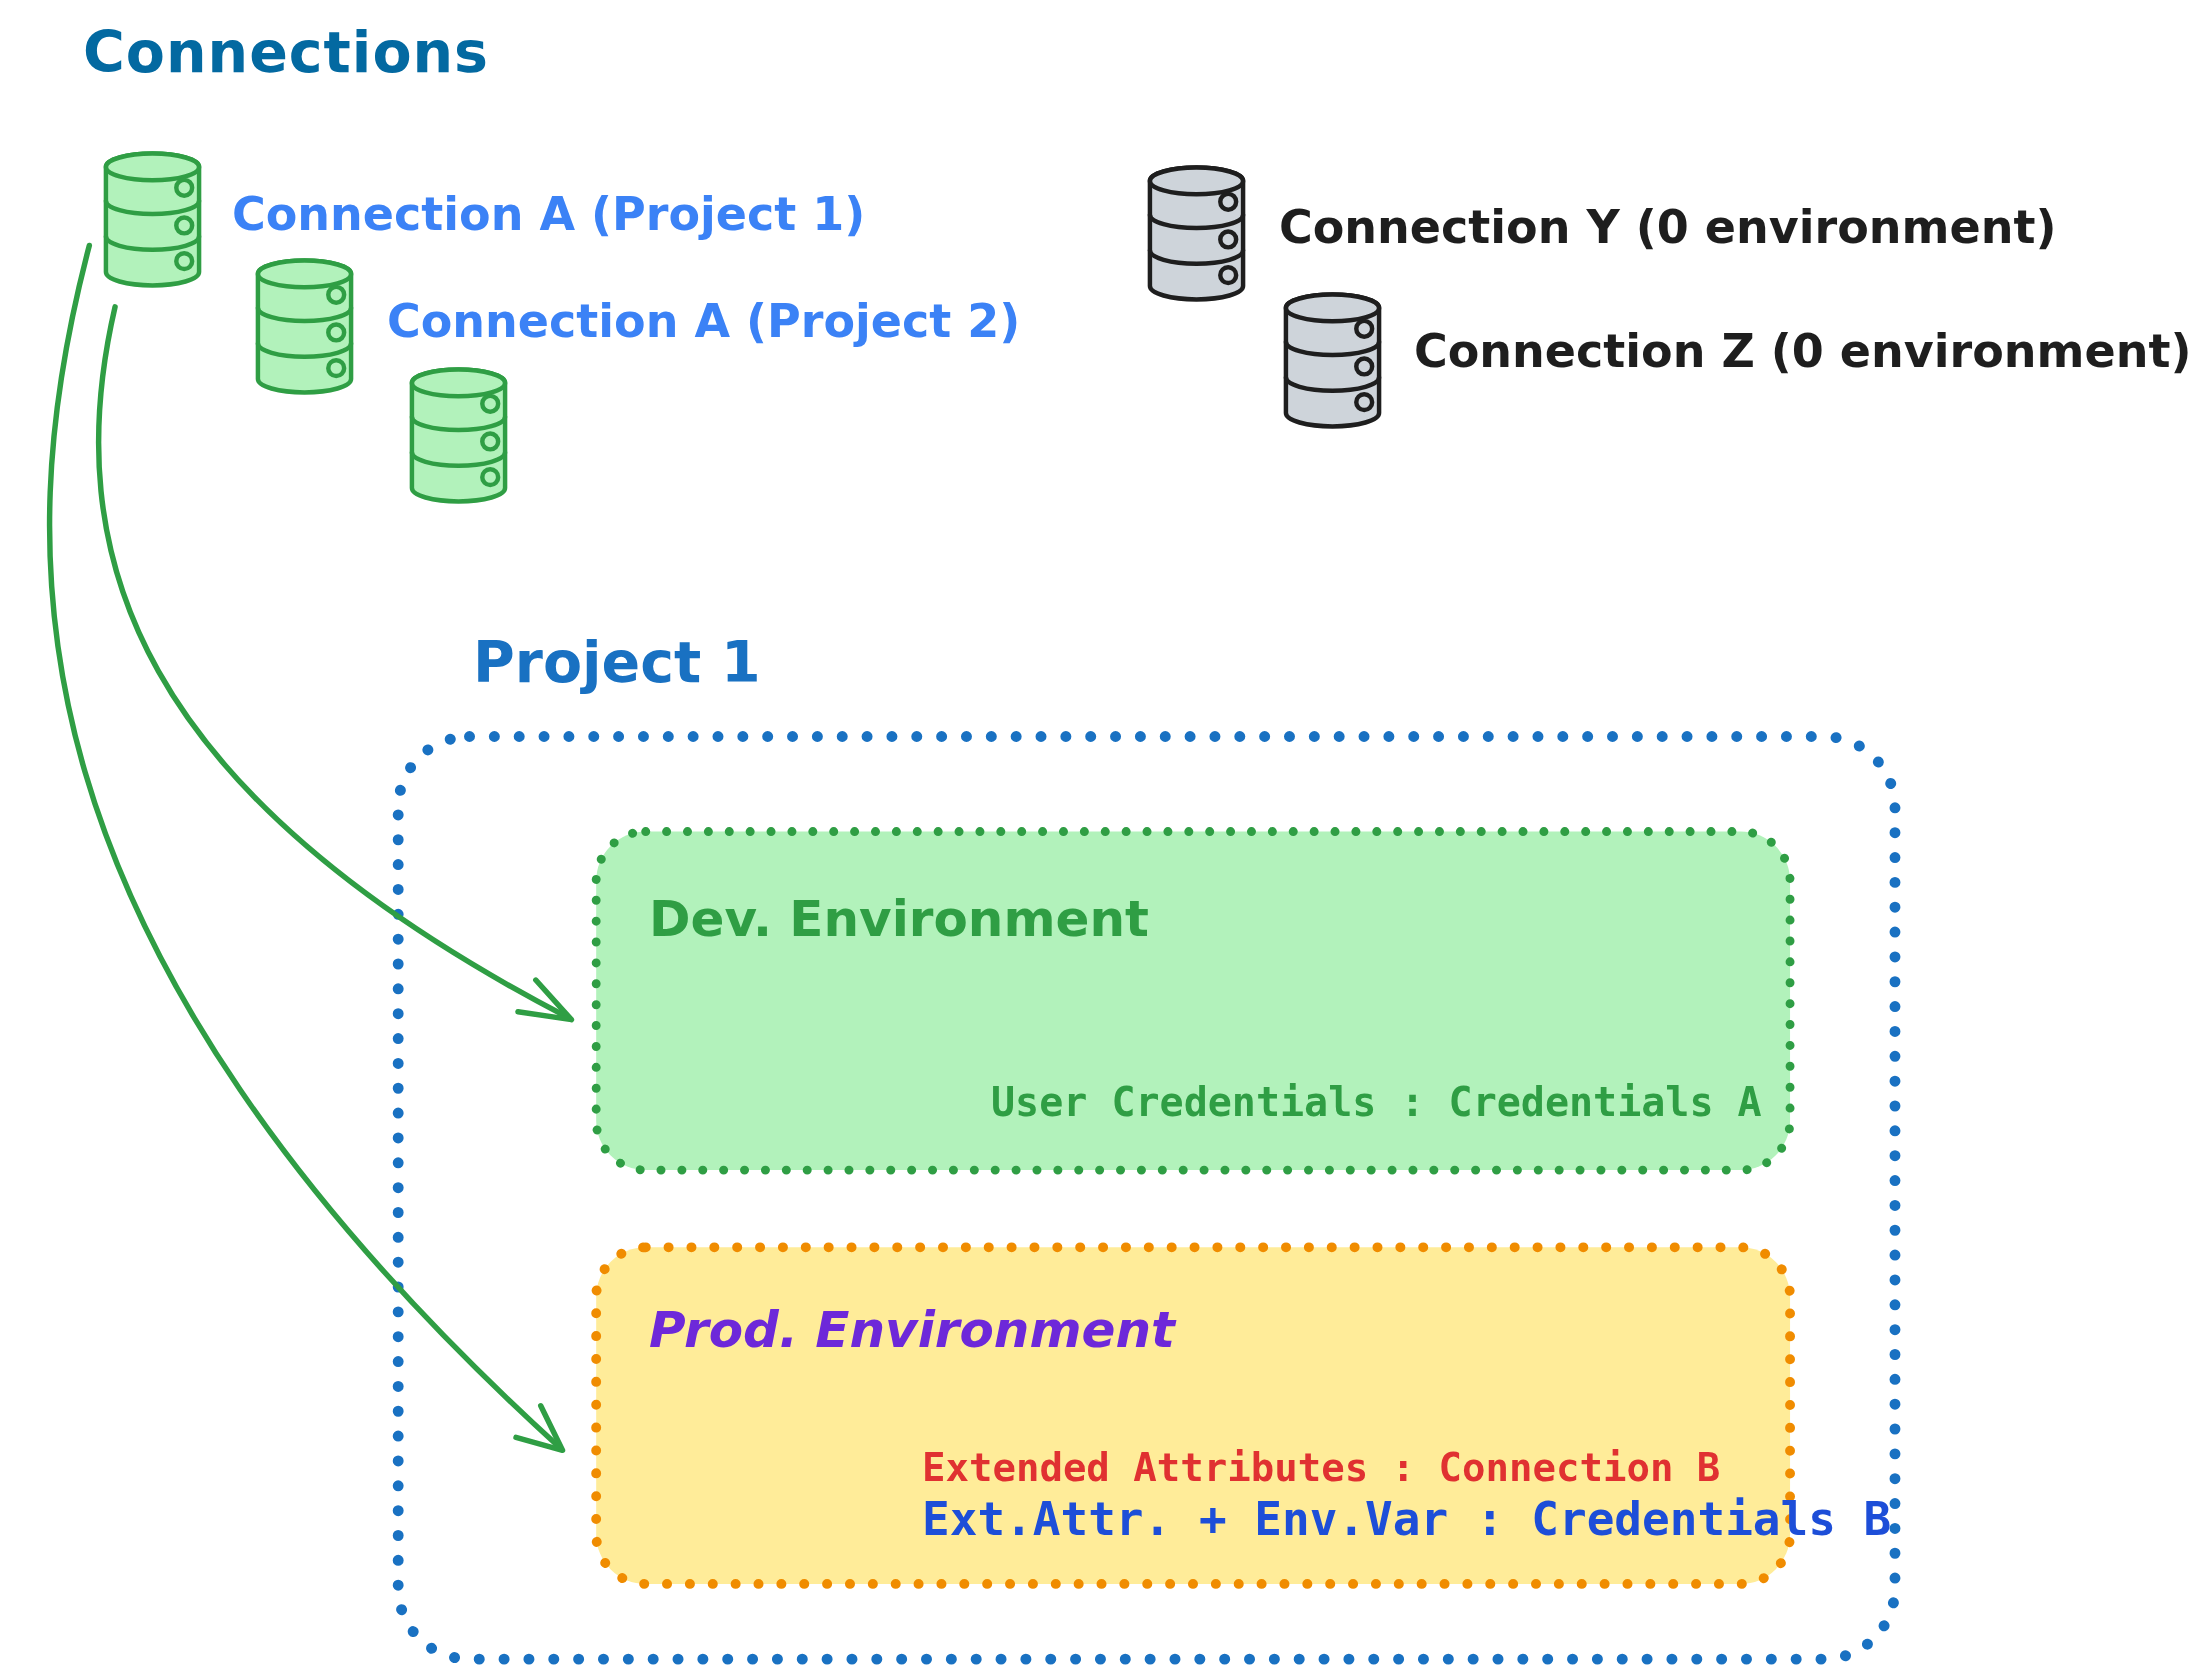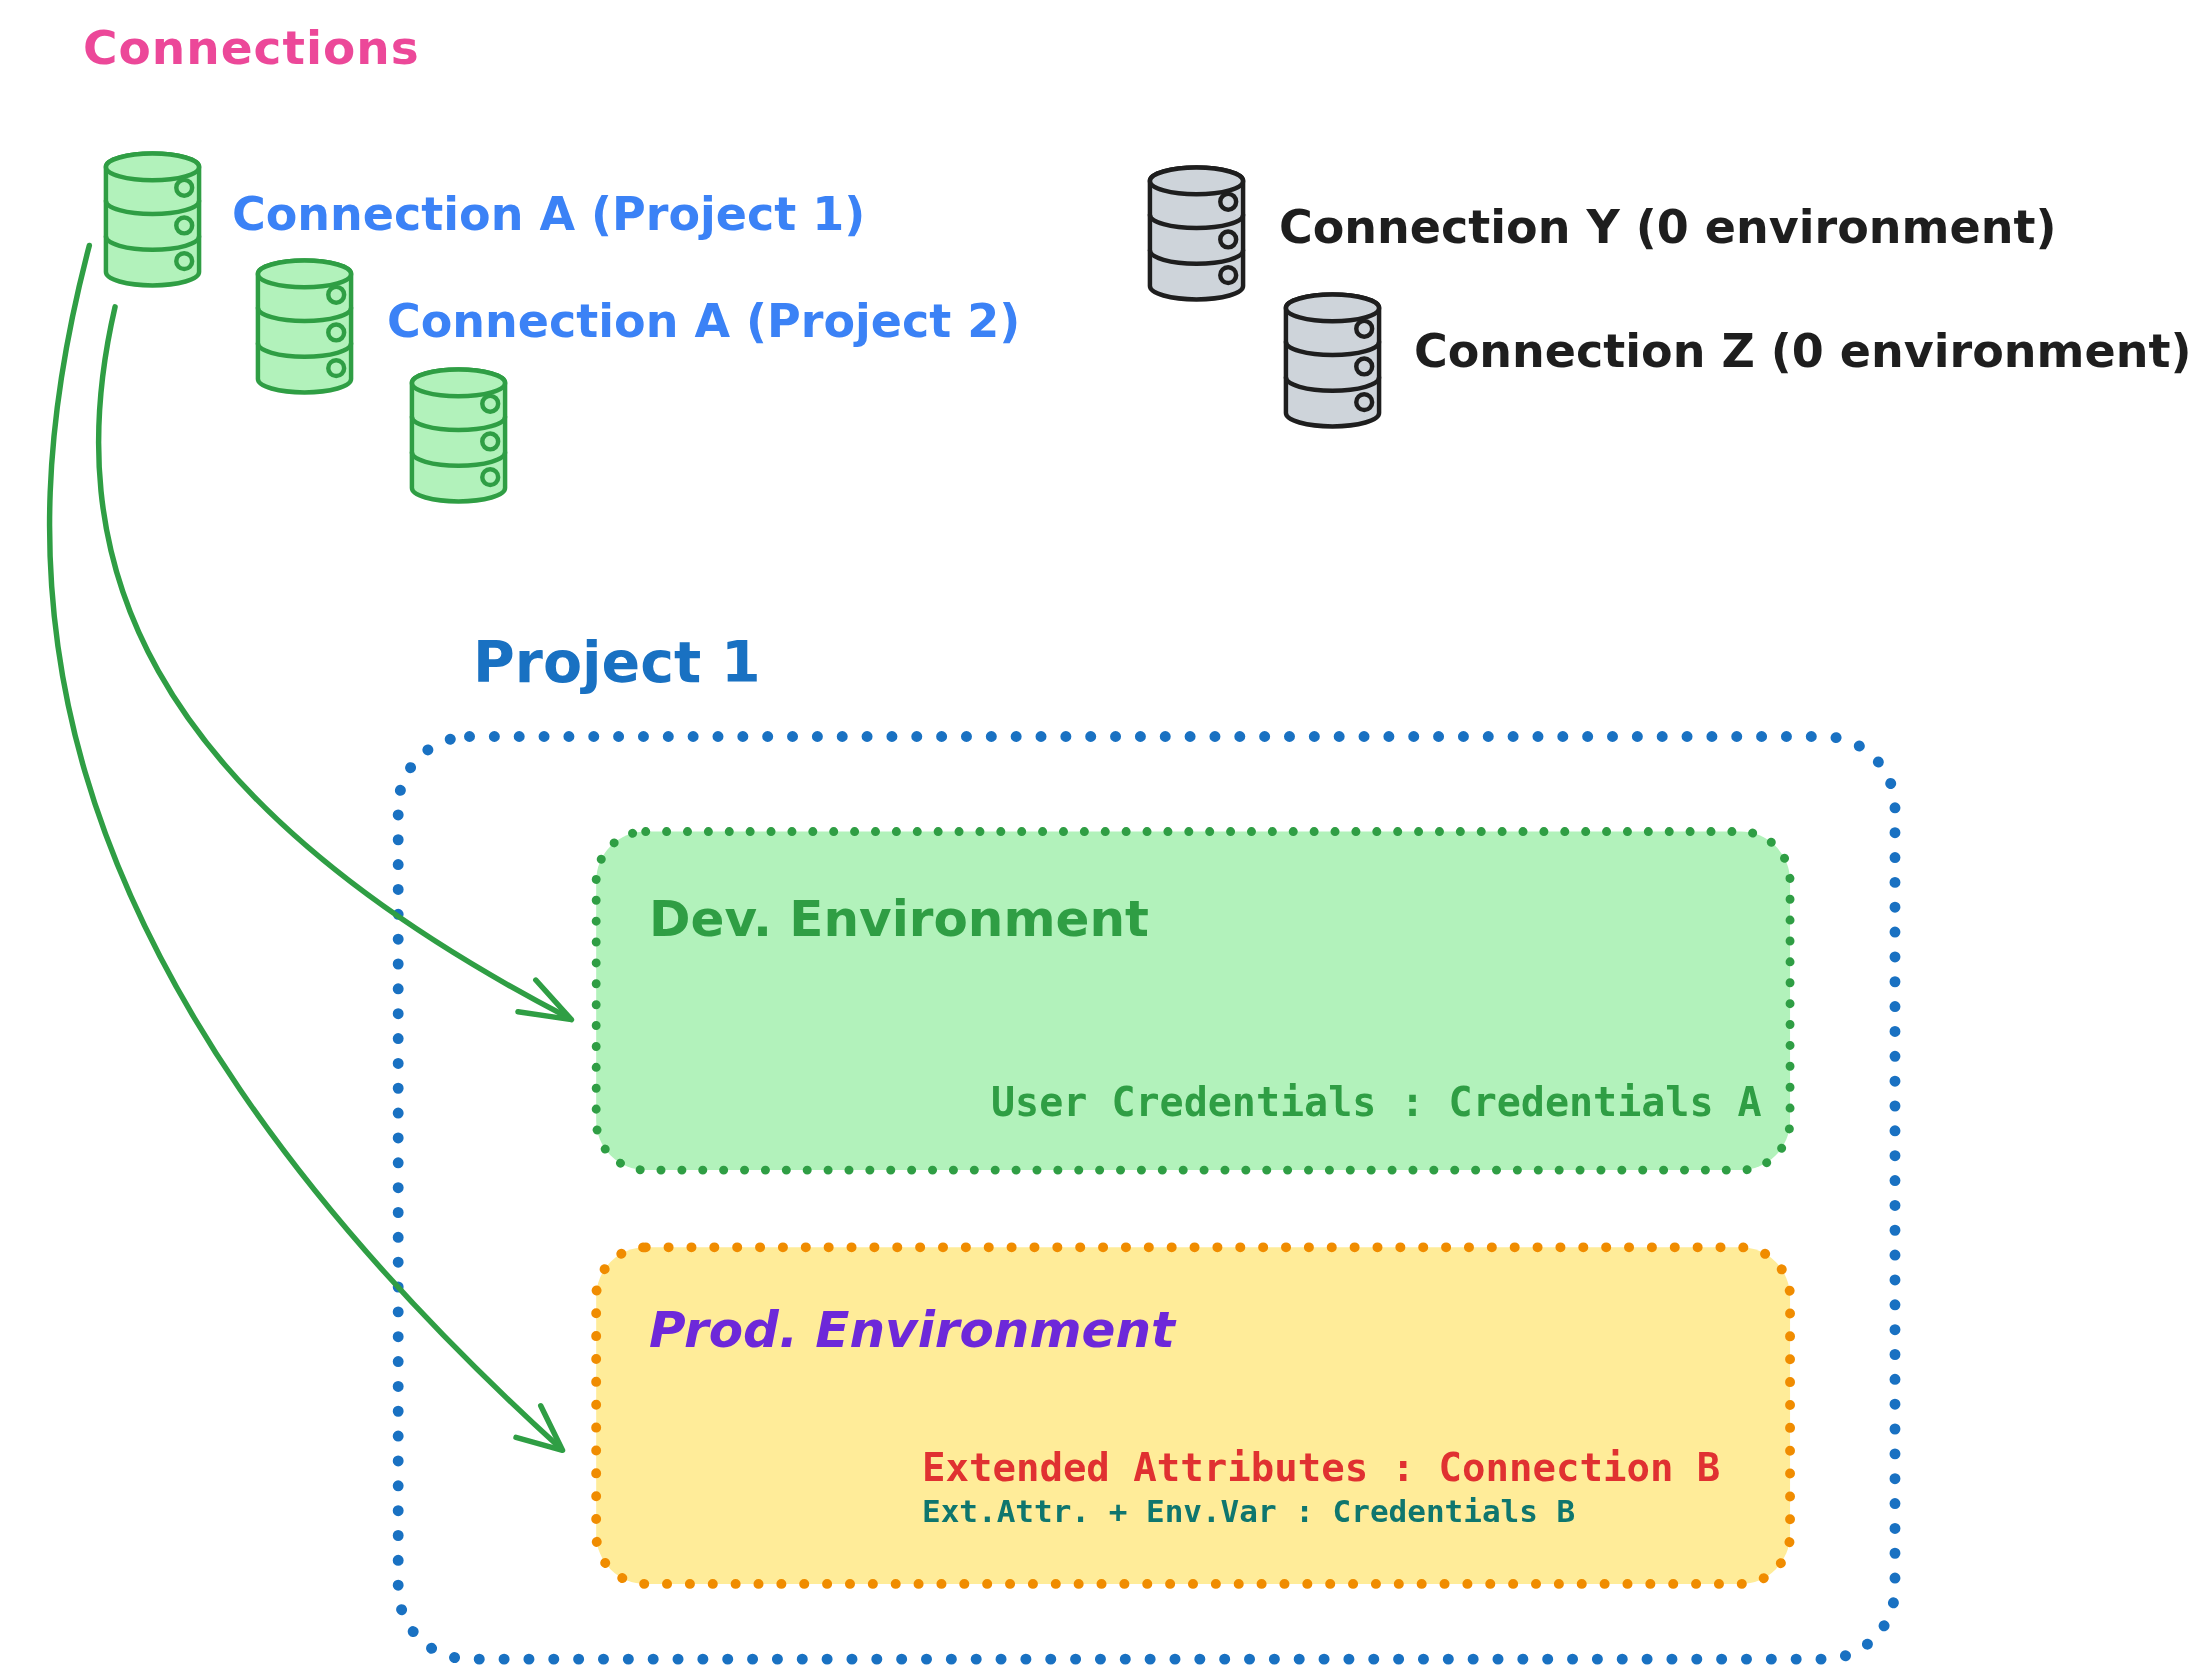--- a/index.html
+++ b/index.html
@@ -6,34 +6,34 @@
   .canvas{
     position:relative;
     width:2212px;height:1674px;
     background:#ffffff;
     overflow:hidden;
     font-family:"DejaVu Sans", sans-serif;
   }
   .abs{position:absolute;white-space:nowrap;line-height:1;}
   .hand{font-family:"DejaVu Sans", sans-serif;font-weight:bold;}
   .mono{font-family:"DejaVu Sans Mono", monospace;font-weight:bold;}
-  .title{left:83px;top:24px;font-size:47px;color:#ec4899;letter-spacing:1px;}
+  .title{left:83px;top:24px;font-size:57px;color:#0369a1;letter-spacing:1px;}
   .lbl-green{color:#3b82f6;font-size:46px;}
   .lbl-black{color:#1e1e1e;font-size:46px;}
   .lbl-a1{left:232px;top:191px;}
   .lbl-a2{left:387px;top:298px;}
   .lbl-a3{left:544px;top:404px;}
   .lbl-y{left:1279px;top:204px;}
   .lbl-z{left:1414px;top:328px;}
   .project-title{left:473px;top:634px;font-size:57px;color:#1971c2;}
   .dev-title{left:649px;top:894px;font-size:50px;color:#2f9e44;}
   .dev-cred{left:991px;top:1082px;font-size:40px;color:#2f9e44;}
   .prod-title{left:649px;top:1305px;font-size:50px;color:#6d28d9;font-style:italic;}
   .prod-l1{left:922px;top:1448px;font-size:39px;color:#e03131;}
-  .prod-l2{left:922px;top:1496px;font-size:31px;color:#0f766e;text-align:center;}
+  .prod-l2{left:922px;top:1496px;font-size:46px;color:#1d4ed8;text-align:center;}
   svg.layer{position:absolute;left:0;top:0;}
   .dbicon{position:absolute;}
   .db-g1{left:97px;top:150px;}
   .db-g2{left:249px;top:257px;}
   .db-g3{left:403px;top:366px;}
   .db-y{left:1141px;top:164px;}
   .db-z{left:1277px;top:291px;}
 </style>
 </head>
 <body>

